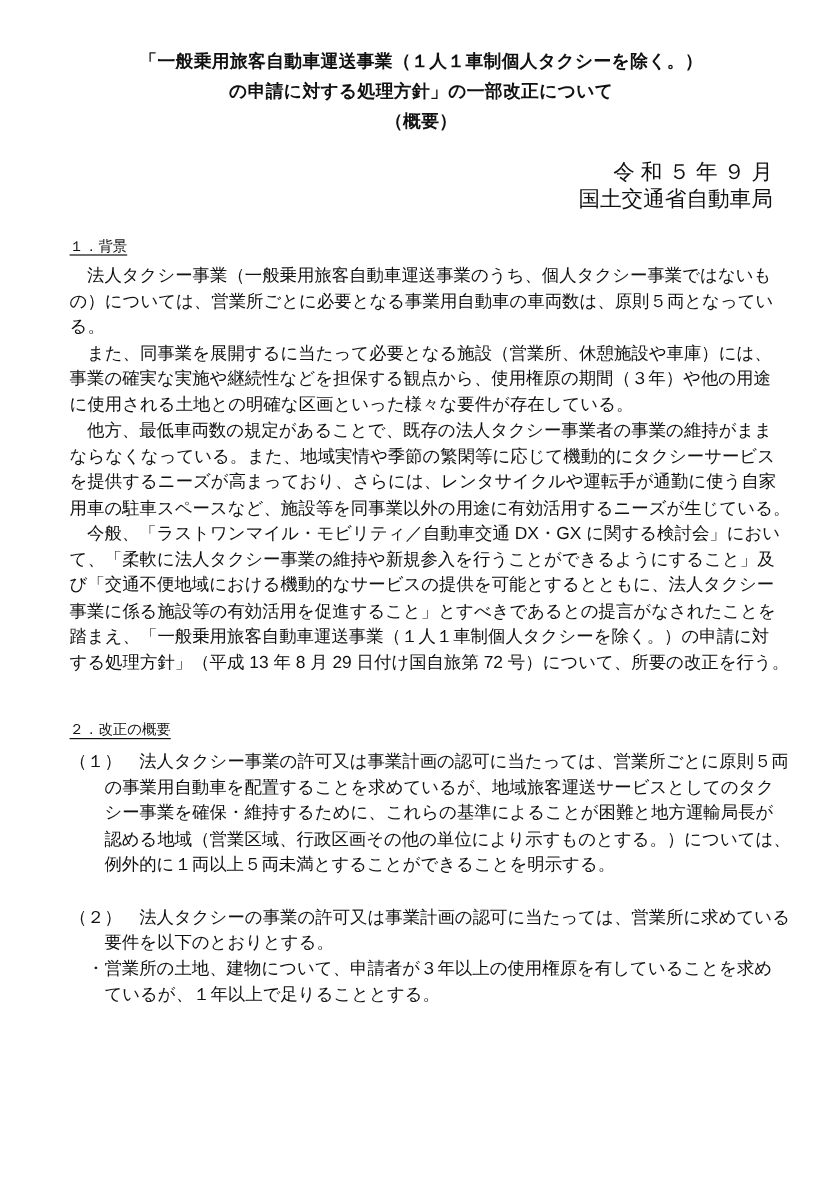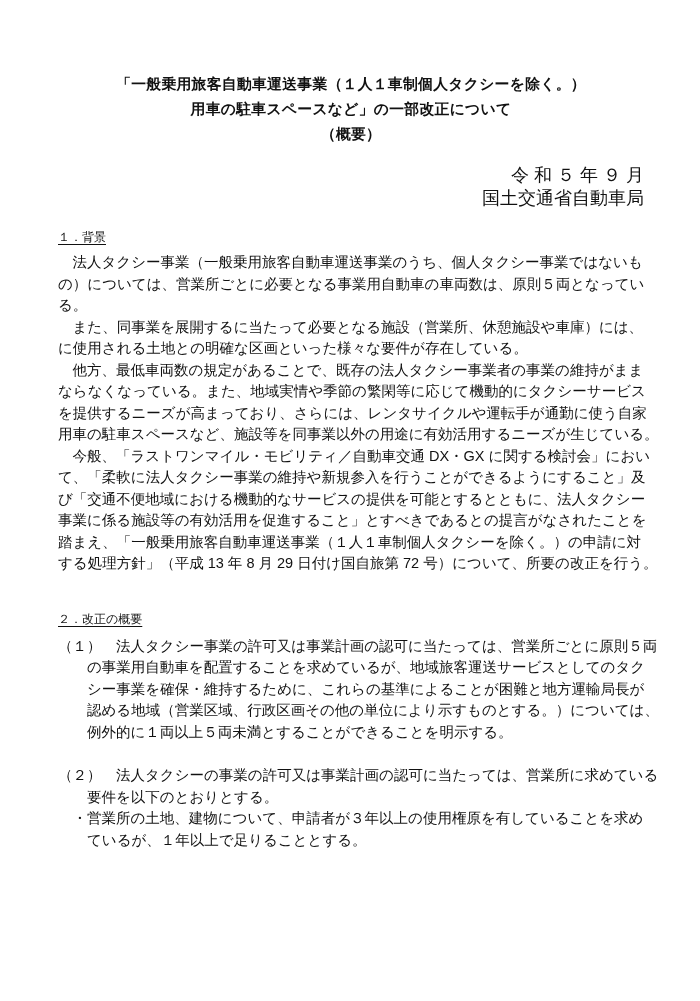--- a/index.html
+++ b/index.html
@@ -12,21 +12,21 @@
     height: 1001px;
     overflow: hidden;
     font-family: "Liberation Sans", "DejaVu Sans", sans-serif;
     color: #111111;
     -webkit-font-smoothing: antialiased;
   }
   .page {
     box-sizing: border-box;
     width: 700px;
     height: 818px;
-    padding: 72px 56px 0 58px;
+    padding: 40px 56px 0 58px;
     background: #ffffff;
   }
   .title {
     text-align: center;
     font-weight: bold;
     font-size: 14.8px;
     line-height: 25px;
     letter-spacing: 0.3px;
   }
   .meta {
@@ -59,36 +59,37 @@
   .item-2 { margin-top: 22px; }
   .bullet-item { }
 </style>
 </head>
 <body>
 
 <div class="page">
 
   <div class="title">
       <div class="line">「一般乗用旅客自動車運送事業（１人１車制個人タクシーを除く。）</div>
-      <div class="line">用車の駐車スペースなど」の一部改正について</div>
+      <div class="line">の申請に対する処理方針」の一部改正について</div>
       <div class="line">（概要）</div>
     </div>
 
   <div class="meta">
     <div>令 和 ５ 年 ９ 月</div>
     <div>国土交通省自動車局</div>
   </div>
 
   <div>
     <div class="sec-heading first">１．背景</div>
     <div class="body-block">
         <div class="line">　法人タクシー事業（一般乗用旅客自動車運送事業のうち、個人タクシー事業ではないも</div>
         <div class="line">の）については、営業所ごとに必要となる事業用自動車の車両数は、原則５両となってい</div>
         <div class="line">る。</div>
         <div class="line">　また、同事業を展開するに当たって必要となる施設（営業所、休憩施設や車庫）には、</div>
+        <div class="line">事業の確実な実施や継続性などを担保する観点から、使用権原の期間（３年）や他の用途</div>
         <div class="line">に使用される土地との明確な区画といった様々な要件が存在している。</div>
         <div class="line">　他方、最低車両数の規定があることで、既存の法人タクシー事業者の事業の維持がまま</div>
         <div class="line">ならなくなっている。また、地域実情や季節の繁閑等に応じて機動的にタクシーサービス</div>
         <div class="line">を提供するニーズが高まっており、さらには、レンタサイクルや運転手が通勤に使う自家</div>
         <div class="line">用車の駐車スペースなど、施設等を同事業以外の用途に有効活用するニーズが生じている。</div>
         <div class="line">　今般、「ラストワンマイル・モビリティ／自動車交通 DX・GX に関する検討会」におい</div>
         <div class="line">て、「柔軟に法人タクシー事業の維持や新規参入を行うことができるようにすること」及</div>
         <div class="line">び「交通不便地域における機動的なサービスの提供を可能とするとともに、法人タクシー</div>
         <div class="line">事業に係る施設等の有効活用を促進すること」とすべきであるとの提言がなされたことを</div>
         <div class="line">踏まえ、「一般乗用旅客自動車運送事業（１人１車制個人タクシーを除く。）の申請に対</div>

